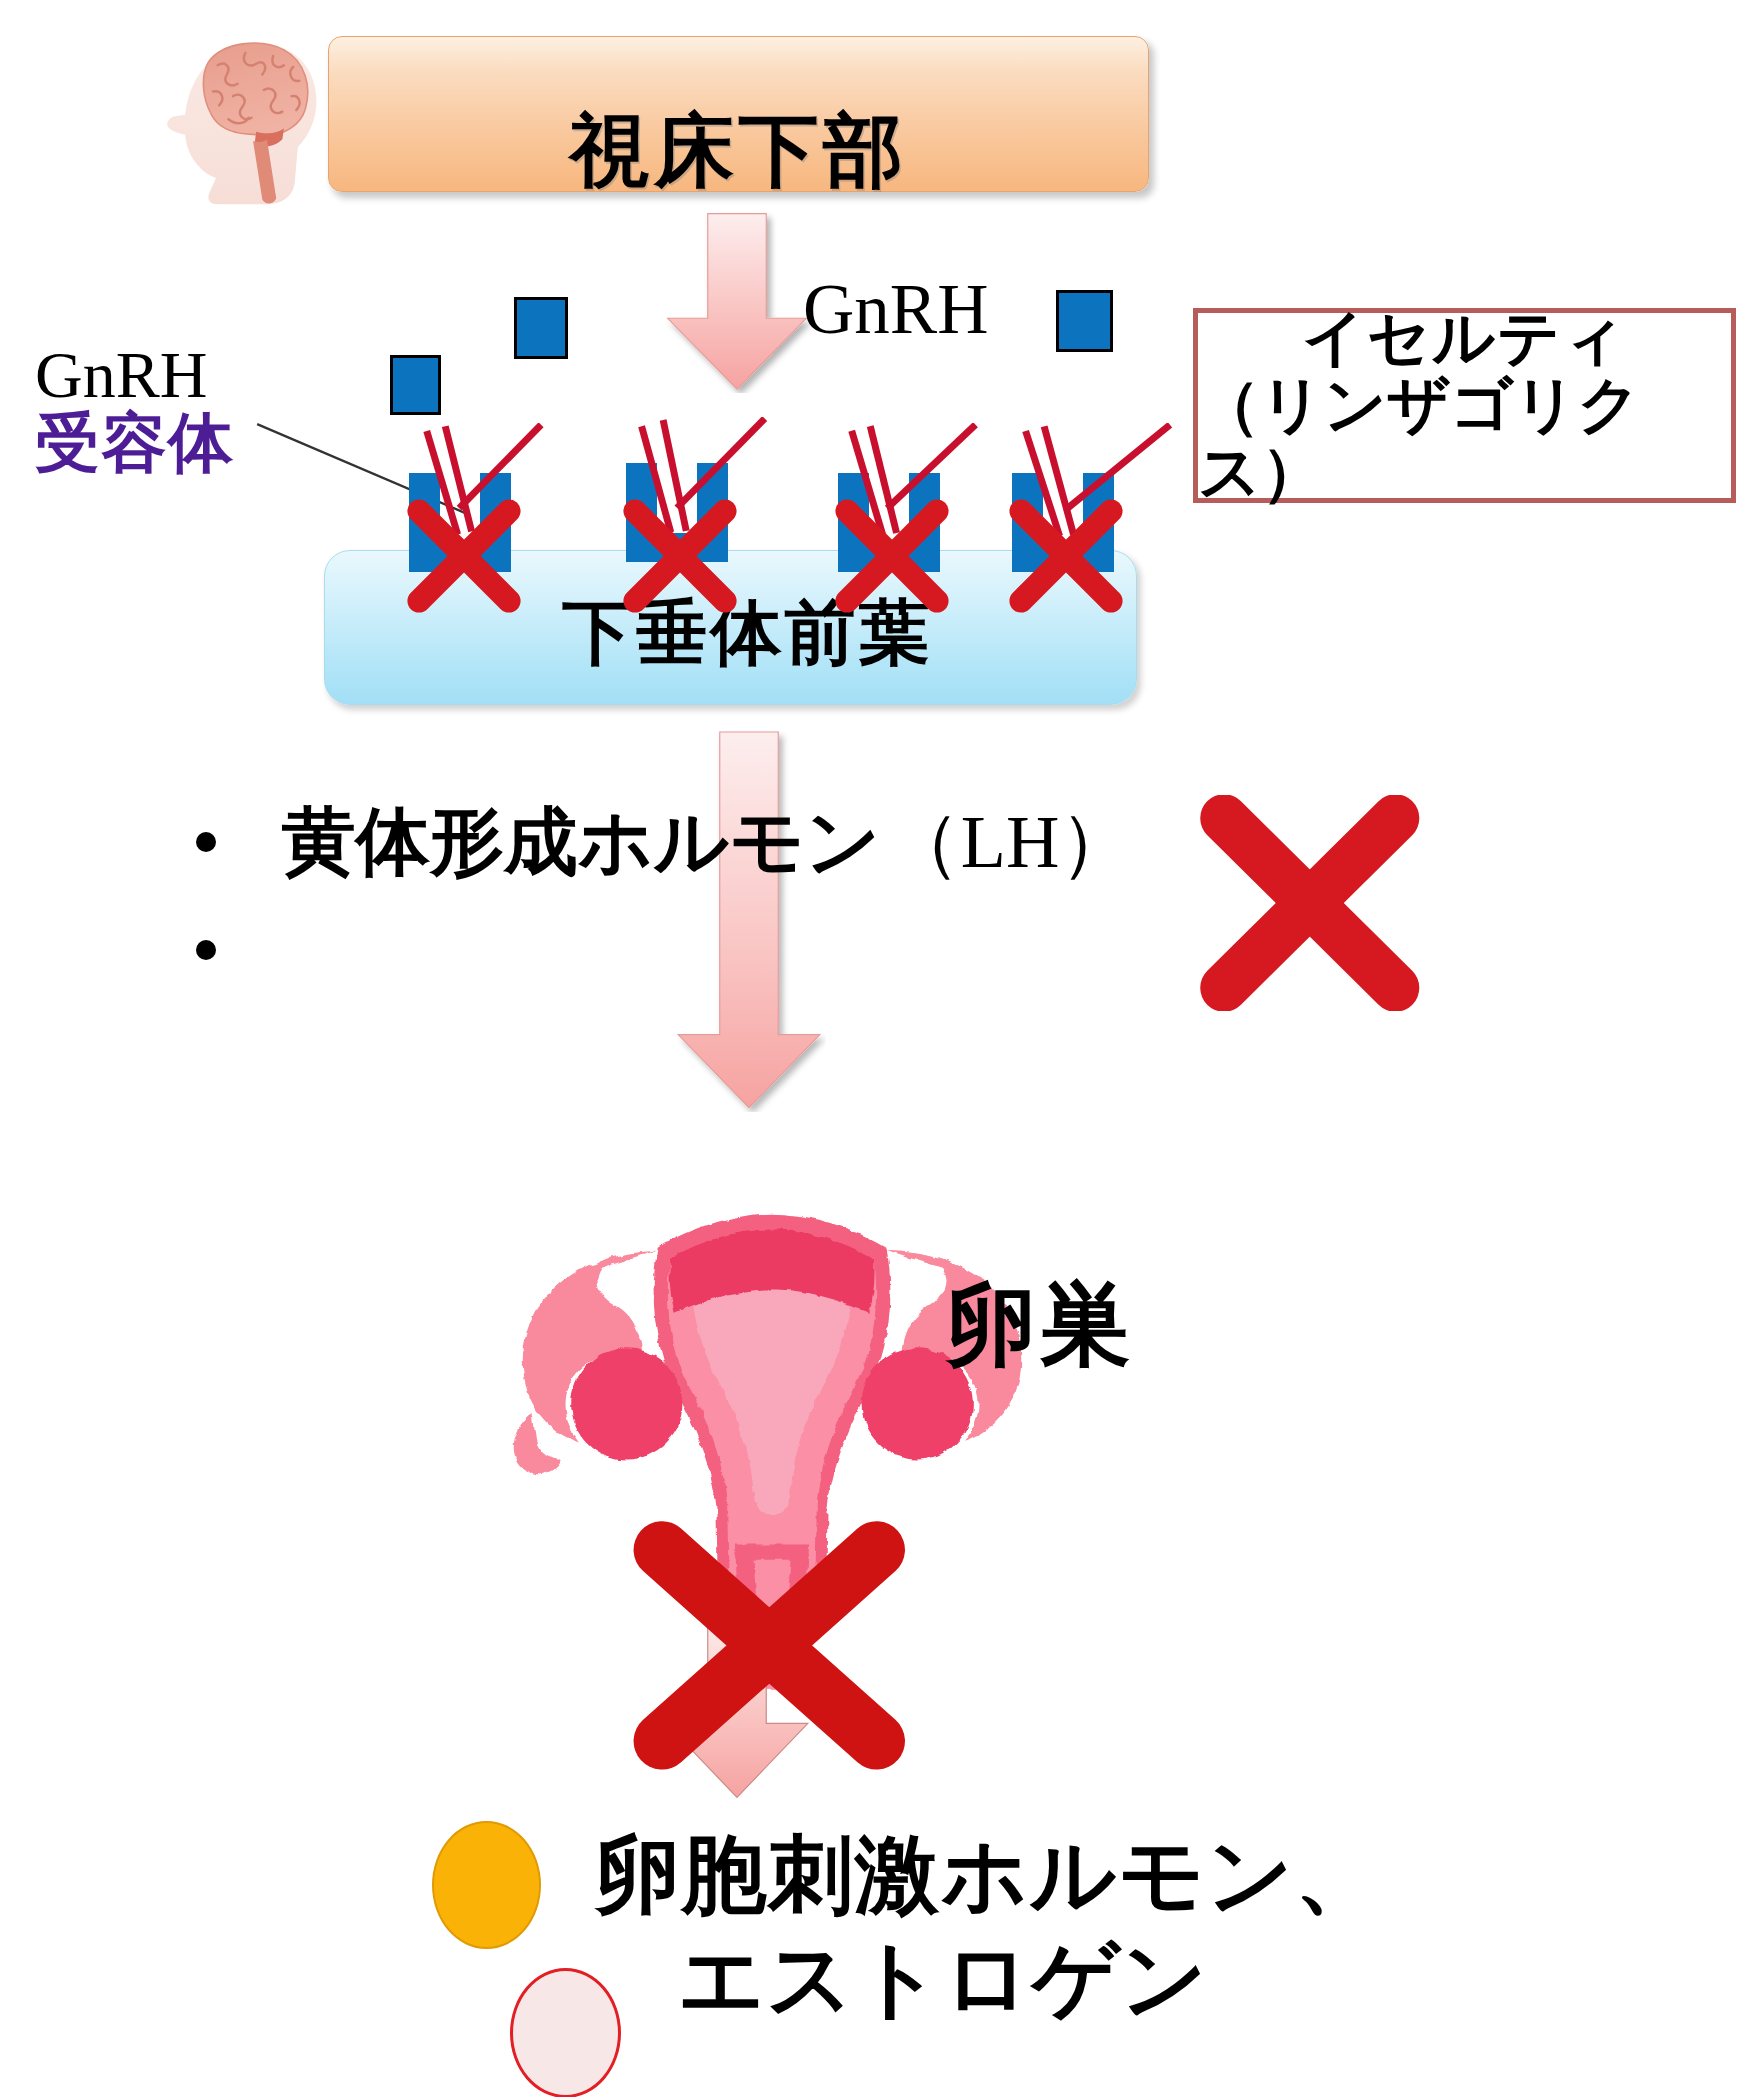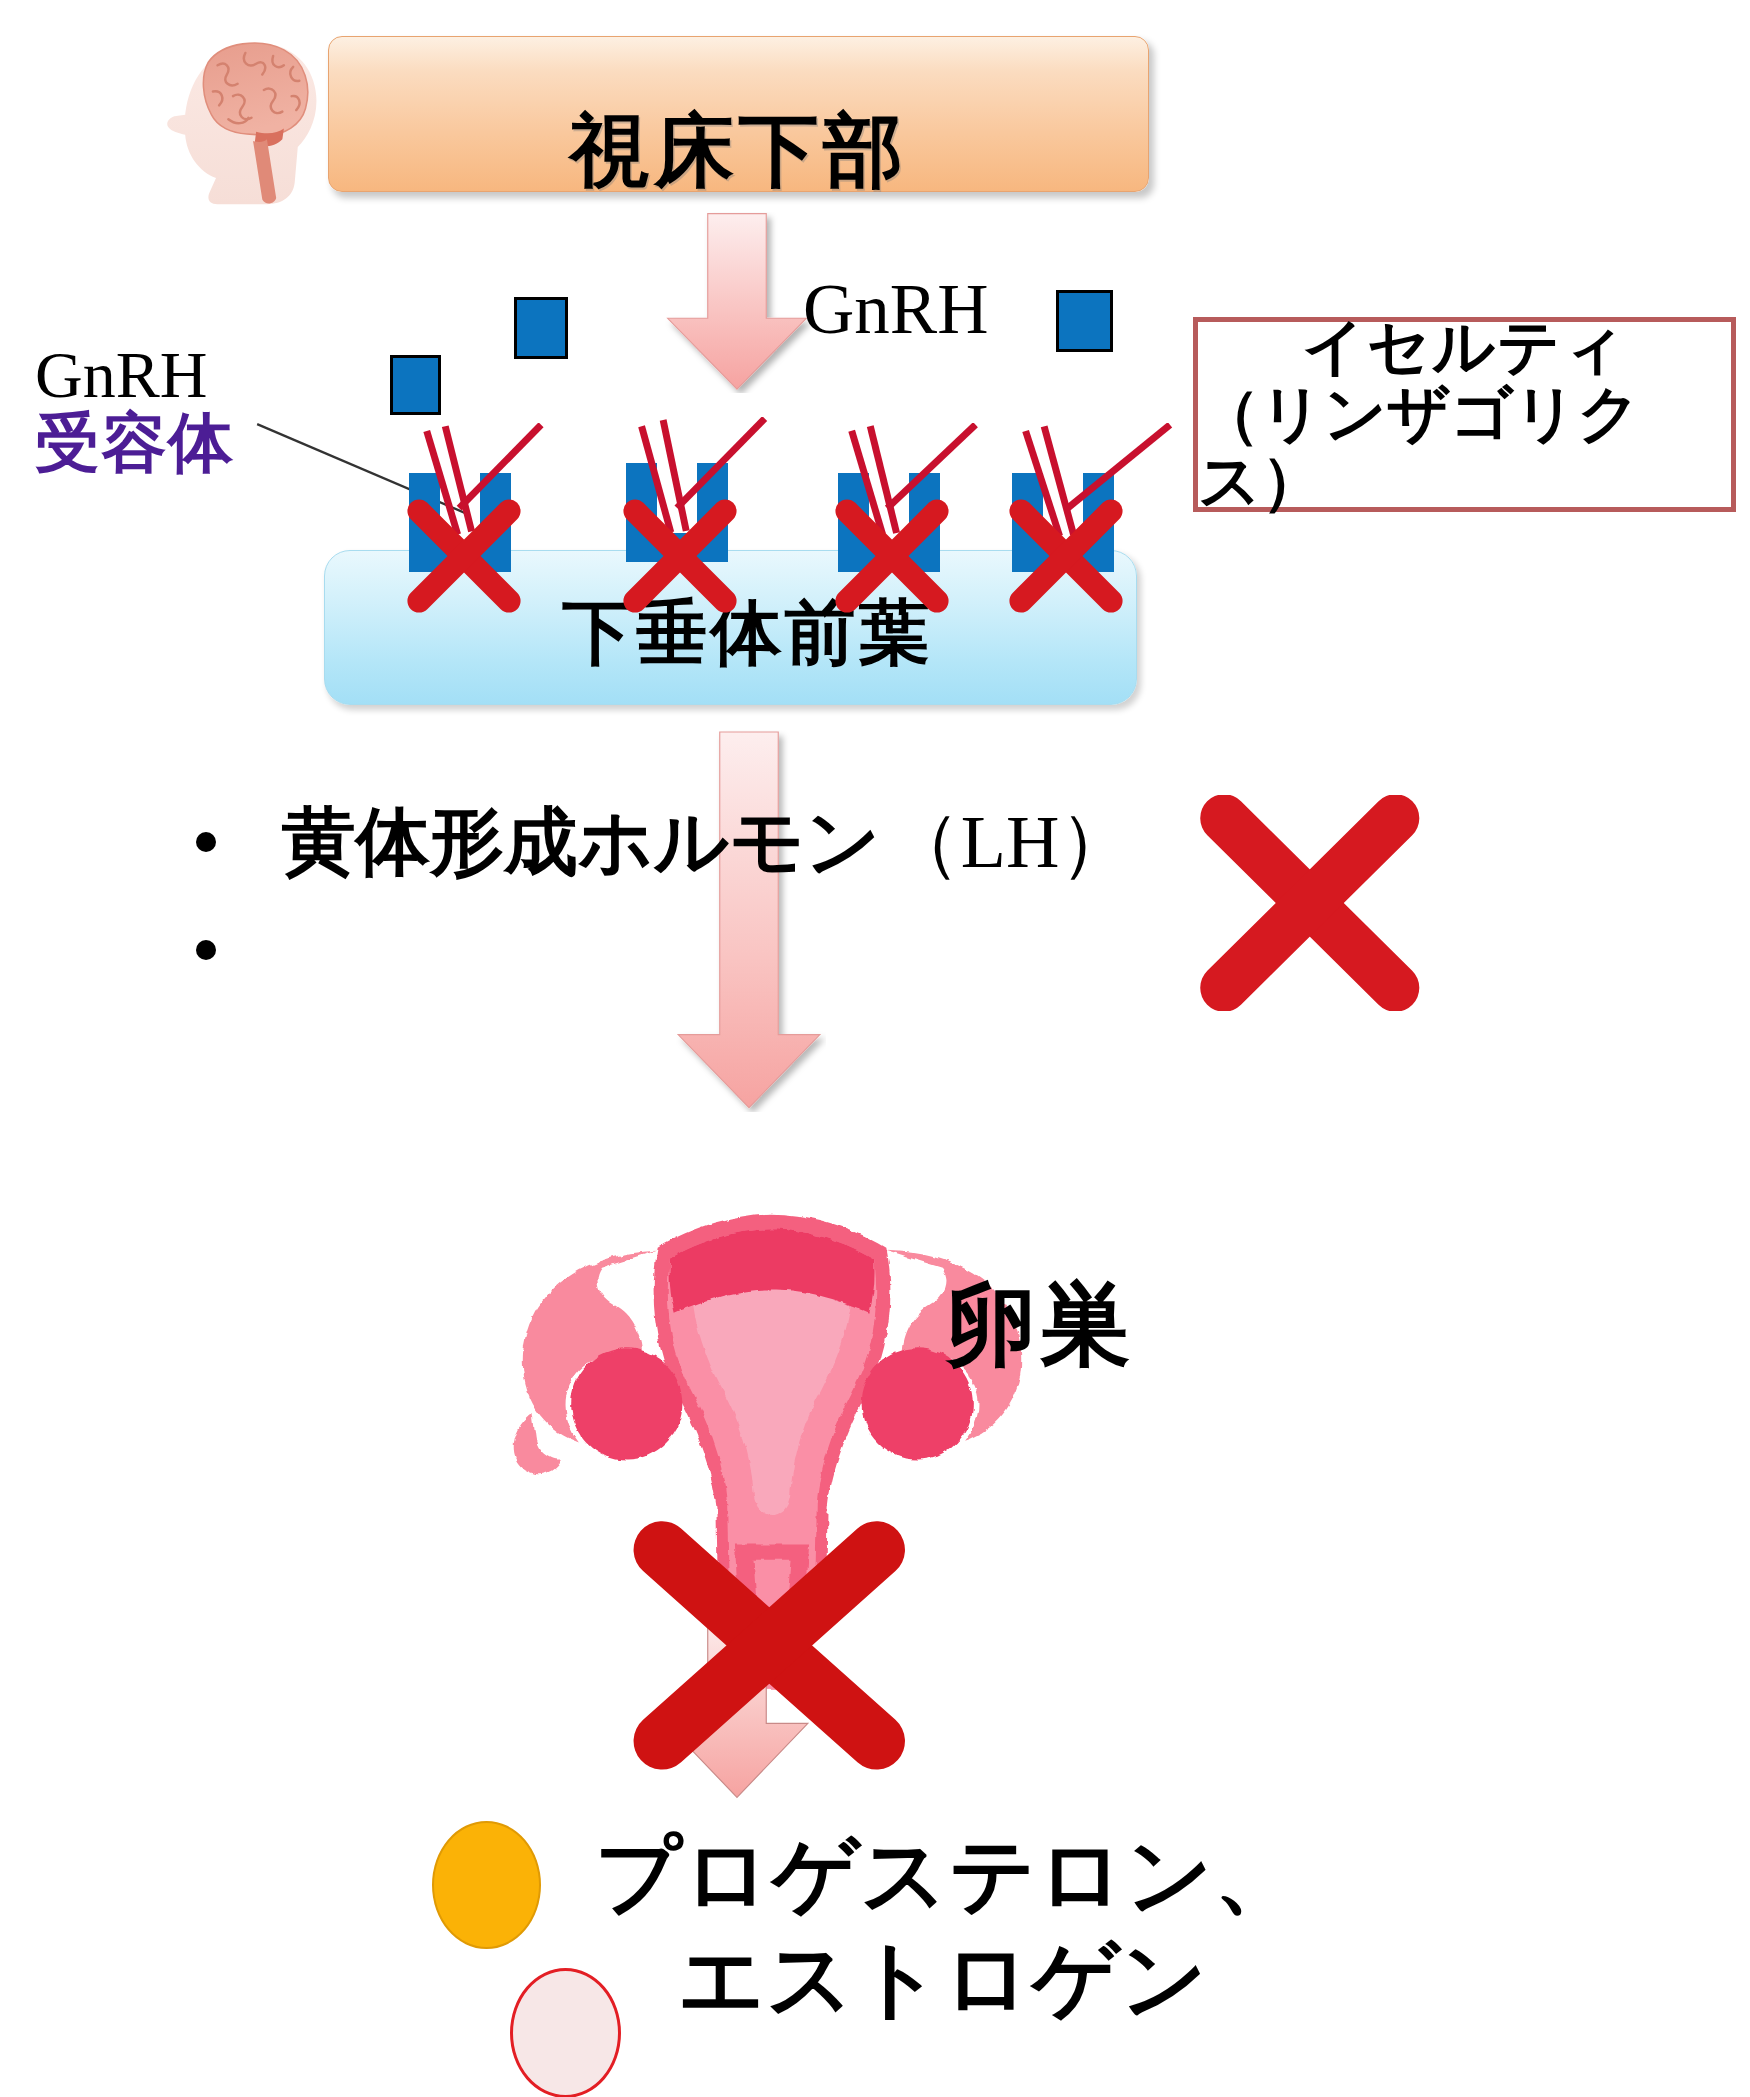--- a/index.html
+++ b/index.html
@@ -76,21 +76,21 @@
     position:absolute;width:31px;background:#0c74bf;top:0;height:99px;
   }
   .receptor .arm-l{left:0;}
   .receptor .arm-r{right:0;}
   .receptor .base{
     position:absolute;left:0;right:0;bottom:0;height:29px;background:#0c74bf;
   }
 
   
   #drug-box{
-    left:1193px;top:317px;width:533px;height:185px;
+    left:1193px;top:308px;width:533px;height:185px;
     border:5.4px solid #b75b5b;background:#ffffff;
     display:flex;flex-direction:column;align-items:center;justify-content:center;
   }
   #drug-box .l1{font-size:62px;font-weight:700;color:#000;line-height:1.08;letter-spacing:1.5px;}
   #drug-box .l2{font-size:62px;font-weight:700;color:#000;line-height:1.08;letter-spacing:0px;}
 
   
   #hormone-list{left:185px;top:788px;width:1027px;}
   #hormone-list .row{display:flex;align-items:center;height:108px;}
   #hormone-list .bullet{
@@ -378,18 +378,18 @@
     <g stroke="#cf1212" stroke-width="74" stroke-linecap="round" stroke-linejoin="round">
       <line x1="52" y1="42" x2="330" y2="290"></line>
         <line x1="330" y1="42" x2="52" y2="290"></line>
     </g>
   </svg>
 
   <div class="abs" id="progesterone-dot"></div>
   <div class="abs" id="estrogen-dot"></div>
 
   <div class="abs" id="hormone-legend-text">
-    <span class="l1">プロゲステロン、</span>
+    <span class="l1">卵胞刺激ホルモン、</span>
     <span class="l2">エストロゲン</span>
   </div>
 
 </div>
 
 
 </body></html>

